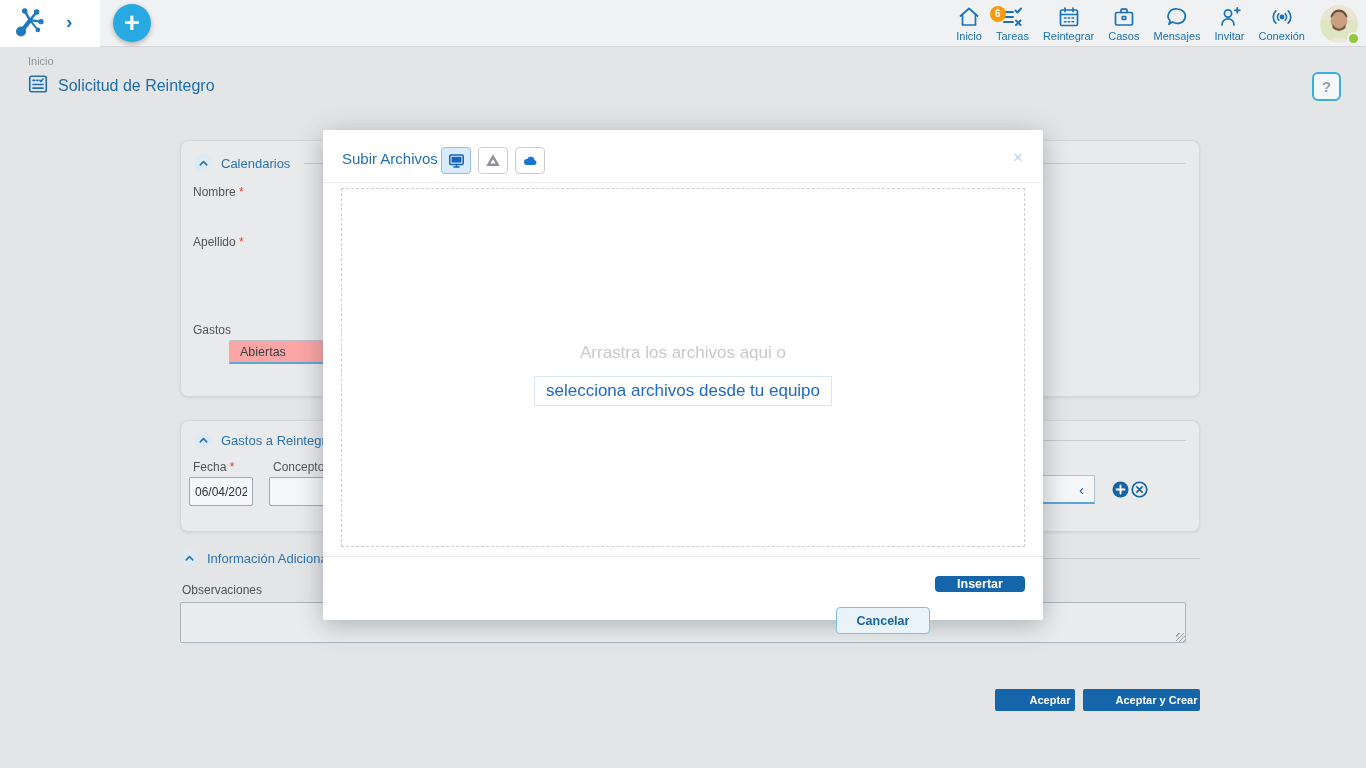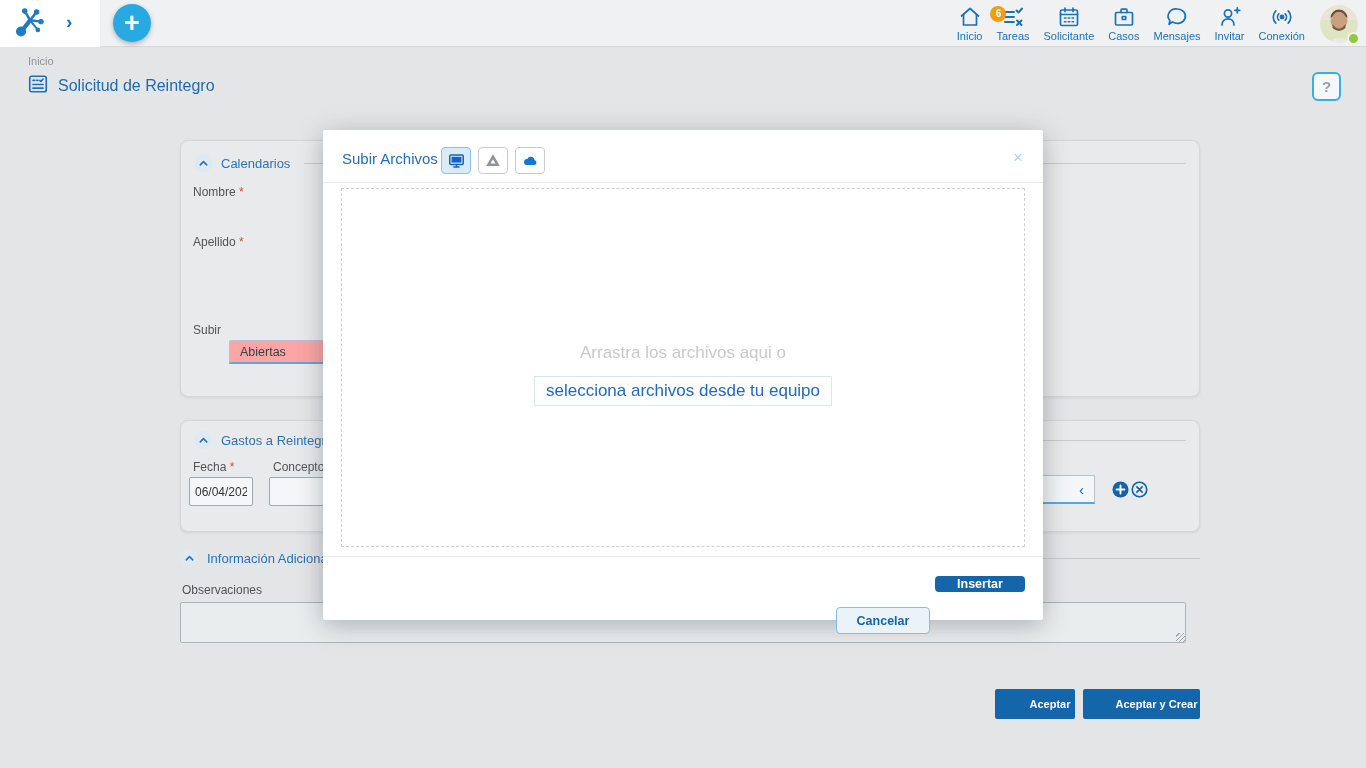--- a/index.html
+++ b/index.html
@@ -59,21 +59,21 @@
          border-radius:2px 2px 0 0; height:24px; display:flex; align-items:center;
          padding:0 10px; font-size:12.5px; color:#3a3f44; cursor:pointer; position:relative;margin-left:42px; }
   .sel .caret { position:absolute; right:6px; top:9px; font-size:10px; color:#555; }
 
   .obs-area { position:absolute; left:180px; top:555px; width:1006px; height:41px;
               background:#eaedee; border:1px solid #a9b4bb; border-radius:2px; resize:none;
               font-family:"Liberation Sans", sans-serif; }
   .resize-handle { position:absolute; left:1176px; top:586px; width:9px; height:9px;
                    background:repeating-linear-gradient(135deg, transparent 0 2px, #9aa4ab 2px 3px); }
 
-  .action-btn { position:absolute; top:642px; height:30px; background:#1565ab; color:#fff;
+  .action-btn { position:absolute; top:642px; height:22px; background:#1565ab; color:#fff;
                 border:none; border-radius:2px; font-size:11px; font-weight:bold;
                 font-family:"Liberation Sans", sans-serif; cursor:pointer;padding-left:30px; }
   .btn-aceptar { left:995px; width:80px; }
   .btn-aceptar-crear { left:1083px; width:117px; }
 
   .row-frag-inp { position:absolute; left:1005px; top:428px; width:90px; height:29px;
                   background:#f4f6f7; border:1px solid #b3c2cb; border-bottom:2px solid #5aa7dc; }
   .row-frag-inp .chv { position:absolute; right:10px; top:5px; color:#1565ab; font-size:15px;
                        cursor:pointer; }
   .icon-btn-plain { background:none; border:none; padding:0; cursor:pointer; line-height:0; }
@@ -167,21 +167,21 @@
             <g stroke-width="1.6">
                 <path d="M7.5 13 h1.4"></path>
                 <path d="M11.3 13 h1.4"></path>
                 <path d="M15.1 13 h1.4"></path>
             <path d="M7.5 16.8 h1.4"></path>
                 <path d="M11.3 16.8 h1.4"></path>
                 <path d="M15.1 16.8 h1.4"></path>
               </g>
           </svg>
         </span>
-        <span class="nav-lb">Solicitante</span>
+        <span class="nav-lb">Reintegrar</span>
       </div>
       <div class="nav-item">
         <span>
           <svg width="24" height="24" viewBox="0 0 24 24" fill="none" stroke="#1a72b8" stroke-width="1.7" stroke-linecap="round" stroke-linejoin="round">
             <rect x="3.5" y="7.5" width="17" height="12.5" rx="1.2"></rect>
             <path d="M9 7.5 V5.2 a1 1 0 0 1 1 -1 h4 a1 1 0 0 1 1 1 V7.5"></path>
             <rect x="10.3" y="11.5" width="3.4" height="3" rx="0.5"></rect>
           </svg>
         </span>
         <span class="nav-lb">Casos</span>
@@ -266,21 +266,21 @@
         <span class="sec-title">Calendarios</span>
         <span class="sec-line"></span>
       </div>
       <div class="fld-label" style="position:absolute; left:12px; top:44px;">
         <span>Nombre</span> <span class="req">*</span>
       </div>
       <div class="fld-label" style="position:absolute; left:12px; top:94px;">
         <span>Apellido</span> <span class="req">*</span>
       </div>
       <div class="fld-label" style="position:absolute; left:12px; top:182px;">
-        <span>Subir</span>
+        <span>Gastos</span>
       </div>
       <div class="sel" style="position:absolute; left:6px; top:199px; width:140px;">
         <span>Abiertas</span>
         <span class="caret">▾</span>
       </div>
     </div>
 
     <div class="card card2">
       <div class="sec-head" style="position:absolute; left:13px; top:10px; width:992px;">
         <button class="collapse-btn">

